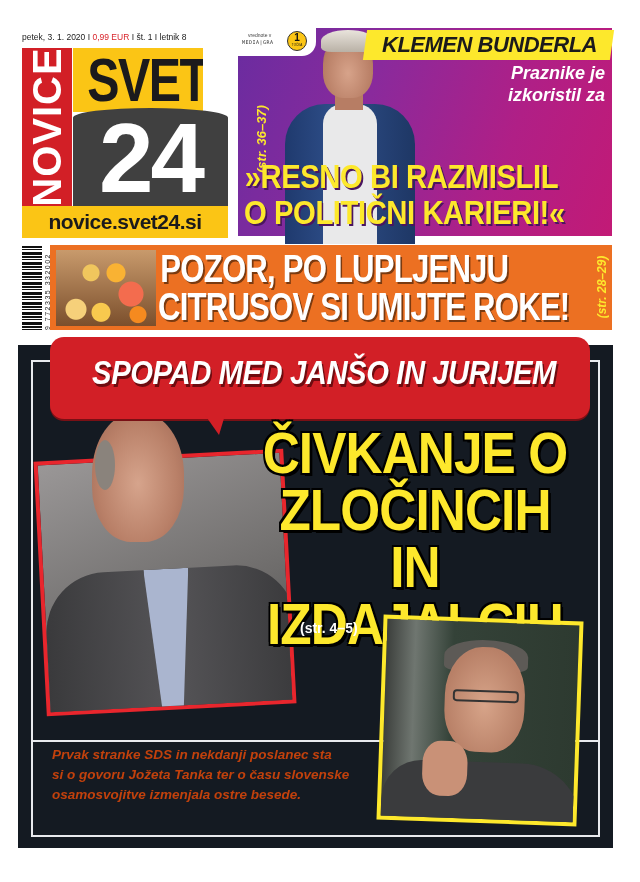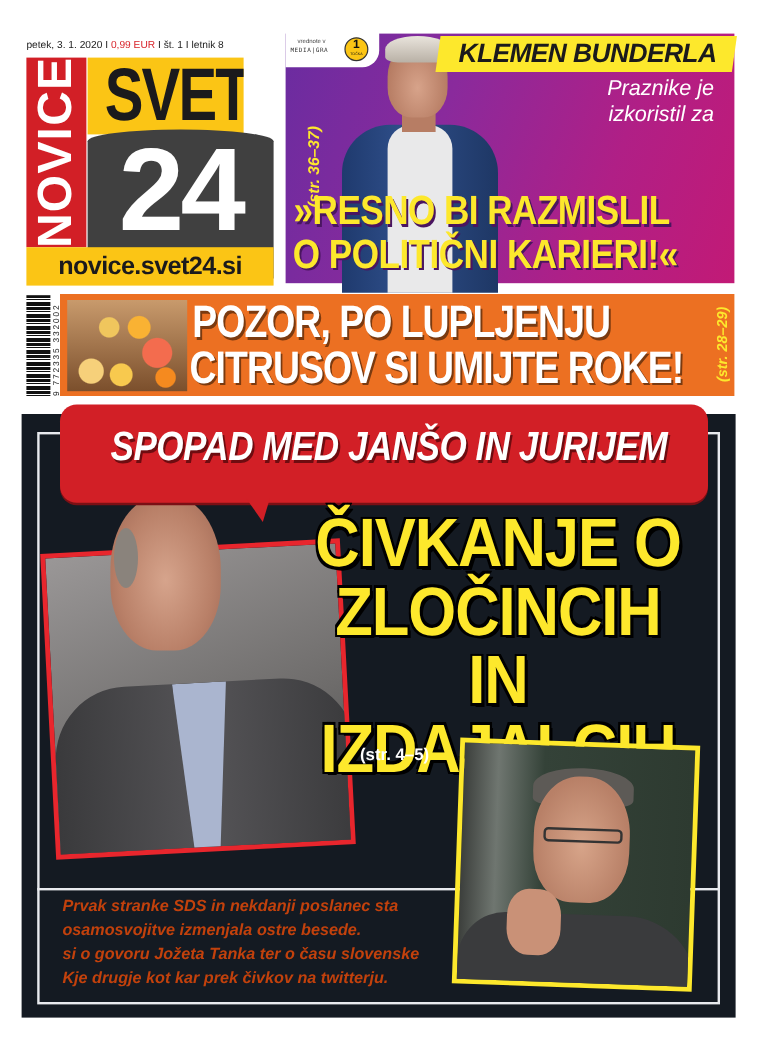--- a/index.html
+++ b/index.html
@@ -39,21 +39,21 @@
 
   .person1 { left: 285px; top: 30px; width: 130px; height: 205px; }
   .person1 .head { position: absolute; left: 38px; top: 6px; width: 50px; height: 62px; background: radial-gradient(ellipse at 50% 60%, #d7a38a 0%, #b77d64 70%, #8d5c49 100%); border-radius: 45% 45% 40% 40%; }
   .person1 .hair { position: absolute; left: 36px; top: 0px; width: 54px; height: 22px; background: linear-gradient(#e9e4dc,#b9b1a6); border-radius: 50% 50% 20% 20%; }
   .person1 .neck { position: absolute; left: 50px; top: 62px; width: 28px; height: 18px; background: #b77d64; }
   .person1 .jacket { position: absolute; left: 0; top: 74px; width: 130px; height: 140px; background: linear-gradient(90deg,#1f3a6e,#2f4f8a 40%,#1e3765); border-radius: 40px 40px 0 0; }
   .person1 .shirt { position: absolute; left: 38px; top: 74px; width: 54px; height: 140px; background: #e9e9ea; border-radius: 20px 20px 0 0; }
 
   .feat-name-bar { left: 365px; top: 30px; width: 247px; height: 30px; background: #fde82c; transform: skewX(-8deg); }
   .feat-name { left: 372px; top: 32px; width: 235px; text-align: center; font-weight: 900; font-style: italic; font-size: 22px; color: #1b1a1c; letter-spacing: -0.5px; }
-  .feat-sub { left: 420px; top: 62px; width: 175px; text-align: right; font-weight: 400; font-style: italic; font-size: 18px; line-height: 22px; color: #fff; }
+  .feat-sub { left: 430px; top: 62px; width: 175px; text-align: right; font-weight: 700; font-style: italic; font-size: 18px; line-height: 22px; color: #fff; }
   .feat-page { left: 232px; top: 135px; width: 60px; height: 16px; transform: rotate(-90deg); transform-origin: center;
     font-weight: 700; font-style: italic; font-size: 13px; color: #fde82c; white-space: nowrap; text-align: center; }
   .feat-quote { left: 244px; top: 158px; width: 366px; text-align: center; font-weight: 900; font-size: 34px; line-height: 36px; color: #fde82c;
     text-shadow: 2px 2px 0 #4a1560; transform: scaleX(0.86); transform-origin: left; white-space: nowrap; letter-spacing: -0.5px; }
 
   
   .barcode { left: 22px; top: 246px; width: 20px; height: 84px;
     background: repeating-linear-gradient(180deg, #111 0 2px, #fff 2px 3px, #111 3px 4px, #fff 4px 6px, #111 6px 9px, #fff 9px 10px); }
   .barcode-num { left: 24px; top: 264px; width: 70px; transform: rotate(-90deg); transform-origin: left top; font-size: 7px; color: #222; letter-spacing: 1.5px; white-space: nowrap; }
   .barcode-num { left: 44px; top: 330px; }
@@ -191,16 +191,15 @@
 <div class="abs photo2">
   <div class="jacket"></div>
     <div class="hair"></div>
     <div class="head"></div>
     <div class="glasses"></div>
     <div class="hand"></div>
 </div>
 
 <div class="abs caption">
   <div>Prvak stranke SDS in nekdanji poslanec sta</div>
+  <div>si o govoru Jožeta Tanka ter o času slovenske</div>
   <div>osamosvojitve izmenjala ostre besede.</div>
-  <div>si o govoru Jožeta Tanka ter o času slovenske</div>
-  <div>Kje drugje kot kar prek čivkov na twitterju.</div>
 </div>
 
 </body></html>

